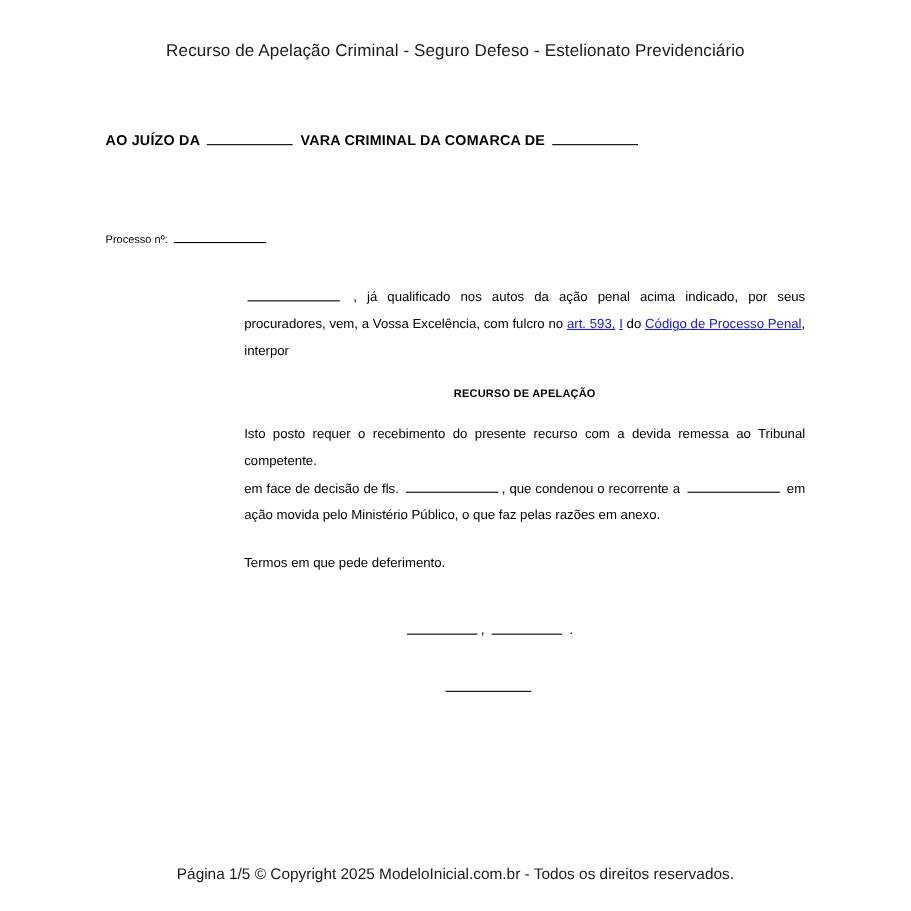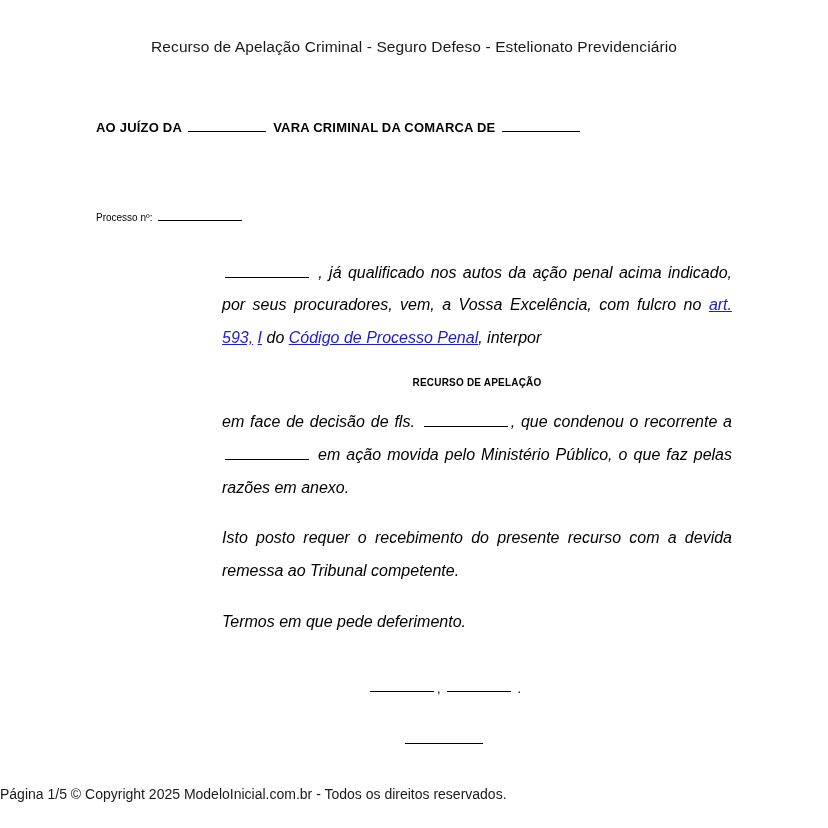--- a/index.html
+++ b/index.html
@@ -52,26 +52,25 @@
     height: 0.85em;
     margin: 0 3px;
   }
   .blank.sm { width: 64px; }
   .blank.med { width: 84px; }
   .process-line {
     font-size: 10px;
     margin-top: 76px;
   }
   .para {
-    font-size: 16px;
+    font-size: 12px;
     line-height: 2.05;
     text-align: justify;
     margin: 0;
     padding-left: 126px;
-    font-style: italic;
   }
   .para.first {
     margin-top: 34px;
   }
   .para.spaced {
     margin-top: 18px;
   }
   .lnk {
     color: #2020c0;
     text-decoration: underline;
@@ -97,20 +96,21 @@
     padding-left: 60px;
   }
   .sign-line .blank {
     width: 78px;
   }
   .footer {
     position: absolute;
     bottom: 26px;
     left: 0;
     width: 828px;
+    text-align: center;
     font-size: 14px;
     color: #1a1a1a;
   }
 </style>
 </head>
 <body>
 
 <div class="page">
 
   <div class="doc-title">Recurso de Apelação Criminal - Seguro Defeso - Estelionato Previdenciário</div>
@@ -129,28 +129,28 @@
       <span class="blank med"></span>
     </p>
 
     <p class="para first">
       <span class="blank med"></span>
       <span>, já qualificado nos autos da ação penal acima indicado, por seus procuradores, vem, a Vossa Excelência, com fulcro no </span><a class="lnk" href="#">art. 593,</a> <a class="lnk" href="#">I</a><span> do </span><a class="lnk" href="#">Código de Processo Penal</a><span>, interpor</span>
     </p>
 
     <div class="center-heading">RECURSO DE APELAÇÃO</div>
 
+    <p class="para spaced">Isto posto requer o recebimento do presente recurso com a devida remessa ao Tribunal competente.</p>
+
     <p class="para">
       <span>em face de decisão de fls.</span>
       <span class="blank med"></span><span>, que condenou o recorrente a</span>
       <span class="blank med"></span>
       <span>em ação movida pelo Ministério Público, o que faz pelas razões em anexo.</span>
     </p>
-
-    <p class="para spaced">Isto posto requer o recebimento do presente recurso com a devida remessa ao Tribunal competente.</p>
 
     <p class="para spaced">Termos em que pede deferimento.</p>
 
     <div class="sign-place">
       <span class="blank sm"></span><span>,</span>
       <span class="blank sm"></span>
       <span>.</span>
     </div>
 
     <div class="sign-line">

